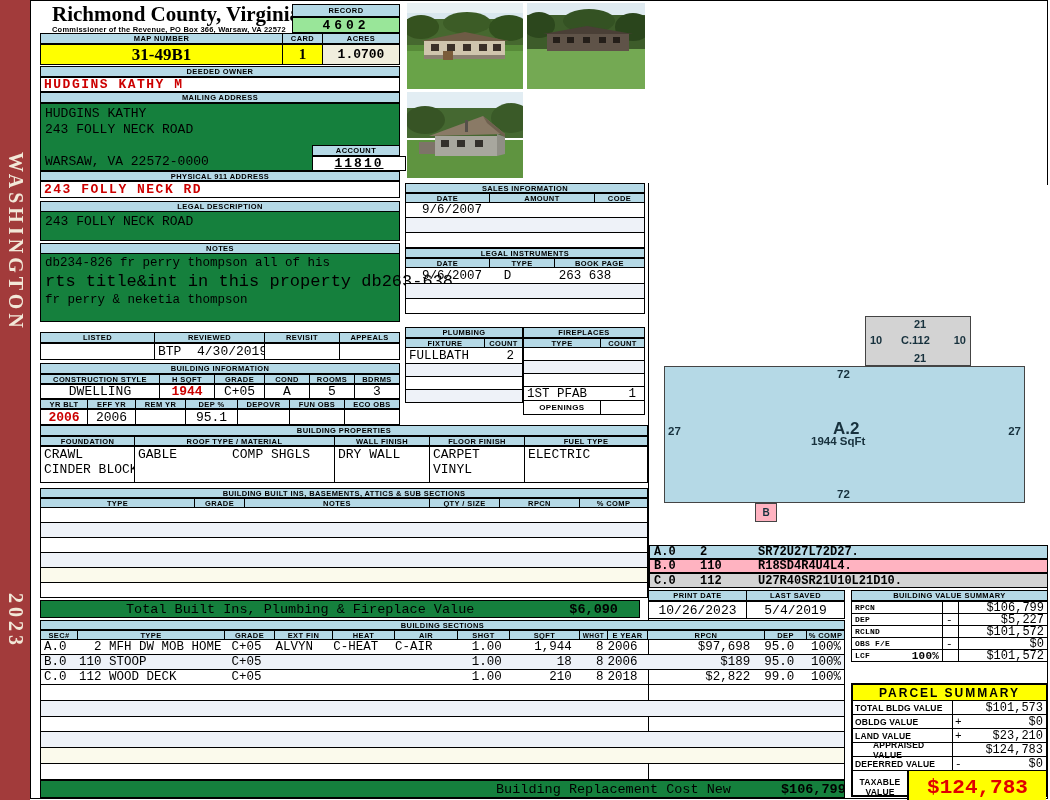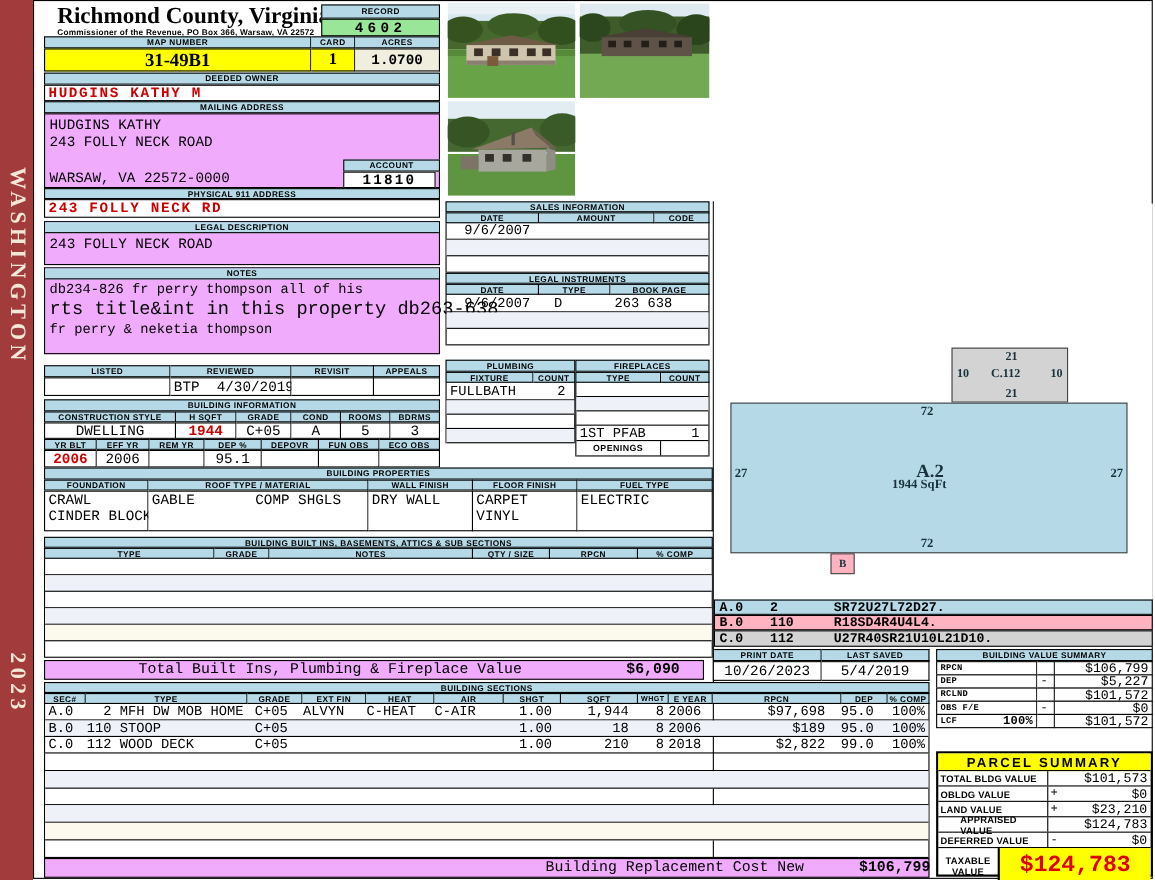--- a/index.html
+++ b/index.html
@@ -25,24 +25,24 @@
   .vc.first { border-left:1px solid #000; }
   .vc.ctr { justify-content:center; }
   .mono { font-family:"Liberation Mono","DejaVu Sans Mono",monospace; white-space:pre; }
   .red  { color:#cc0000; font-weight:bold; }
   .bold { font-weight:bold; }
   
   .lr { border-bottom:1px solid #000; display:flex; align-items:center;
         font-family:"Liberation Mono","DejaVu Sans Mono",monospace; font-size:12.5px; white-space:pre; }
   .stripe1 { background:#eef2f8; }
   .stripe2 { background:#fbfaec; }
-  .boxed { border:1px solid #000; background:#f0abfc; }
+  .boxed { border:1px solid #000; background:#15803d; }
   .vtext { writing-mode:vertical-rl; color:#f2e8d8; font-family:"Liberation Serif",serif;
            font-weight:bold; letter-spacing:4px; }
-  .sk-lbl { position:absolute; font-family:Liberation Serif, serif;
+  .sk-lbl { position:absolute; font-family:Liberation Sans, sans-serif;
             font-weight:bold; color:#17313d; }
   .leg { border:1px solid #000; display:flex; align-items:center;
          font-family:"Liberation Mono","DejaVu Sans Mono",monospace; font-weight:bold; font-size:12px; white-space:pre; }
   .leg-a { background:#b5d9e6; } .leg-b { background:#ffb3c1; } .leg-c { background:#d3d3d3; }
   .sumlab { font-weight:bold; font-size:8px; letter-spacing:.2px; }
 </style>
 </head>
 <body>
 
 <div class="abs" style="left:0;top:0;width:30px;height:800px;background:#a23b3b;">
@@ -72,21 +72,21 @@
 <div class="abs band" style="left:40px;top:66px;width:360px;height:11px;">DEEDED OWNER</div>
 <div class="abs vc first red" style="left:40px;top:77px;width:360px;height:15px;letter-spacing:1.5px;font-size:13px;">HUDGINS KATHY M</div>
 
 <div class="abs band" style="left:40px;top:92px;width:360px;height:11px;">MAILING ADDRESS</div>
 <div class="abs boxed" style="left:40px;top:103px;width:360px;height:68px;">
   <div class="mono" style="font-size:13px;padding:2px 0 0 4px;">HUDGINS KATHY</div>
   <div class="mono" style="font-size:13px;padding:1px 0 0 4px;">243 FOLLY NECK ROAD</div>
   <div class="mono" style="font-size:13px;padding:17px 0 0 4px;">WARSAW, VA 22572-0000</div>
 </div>
 <div class="abs band" style="left:312px;top:145px;width:88px;height:11px;">ACCOUNT</div>
-<div class="abs vc first ctr bold" style="left:312px;top:156px;width:84px;height:15px;letter-spacing:2px;">11810</div>
+<div class="abs vc first ctr bold" style="left:312px;top:156px;width:94px;height:15px;letter-spacing:2px;text-decoration:underline;">11810</div>
 
 <div class="abs band" style="left:40px;top:171px;width:360px;height:10px;">PHYSICAL 911 ADDRESS</div>
 <div class="abs vc first red" style="left:40px;top:181px;width:360px;height:17px;letter-spacing:1.5px;">243 FOLLY NECK RD</div>
 
 <div class="abs boxed" style="left:40px;top:201px;width:360px;height:40px;">
   <div class="band" style="height:10px;border:none;border-bottom:1px solid #000;">LEGAL DESCRIPTION</div>
   <div class="mono" style="font-size:13px;padding:2px 0 0 4px;">243 FOLLY NECK ROAD</div>
 </div>
 
 <div class="abs boxed" style="left:40px;top:243px;width:360px;height:79px;">

